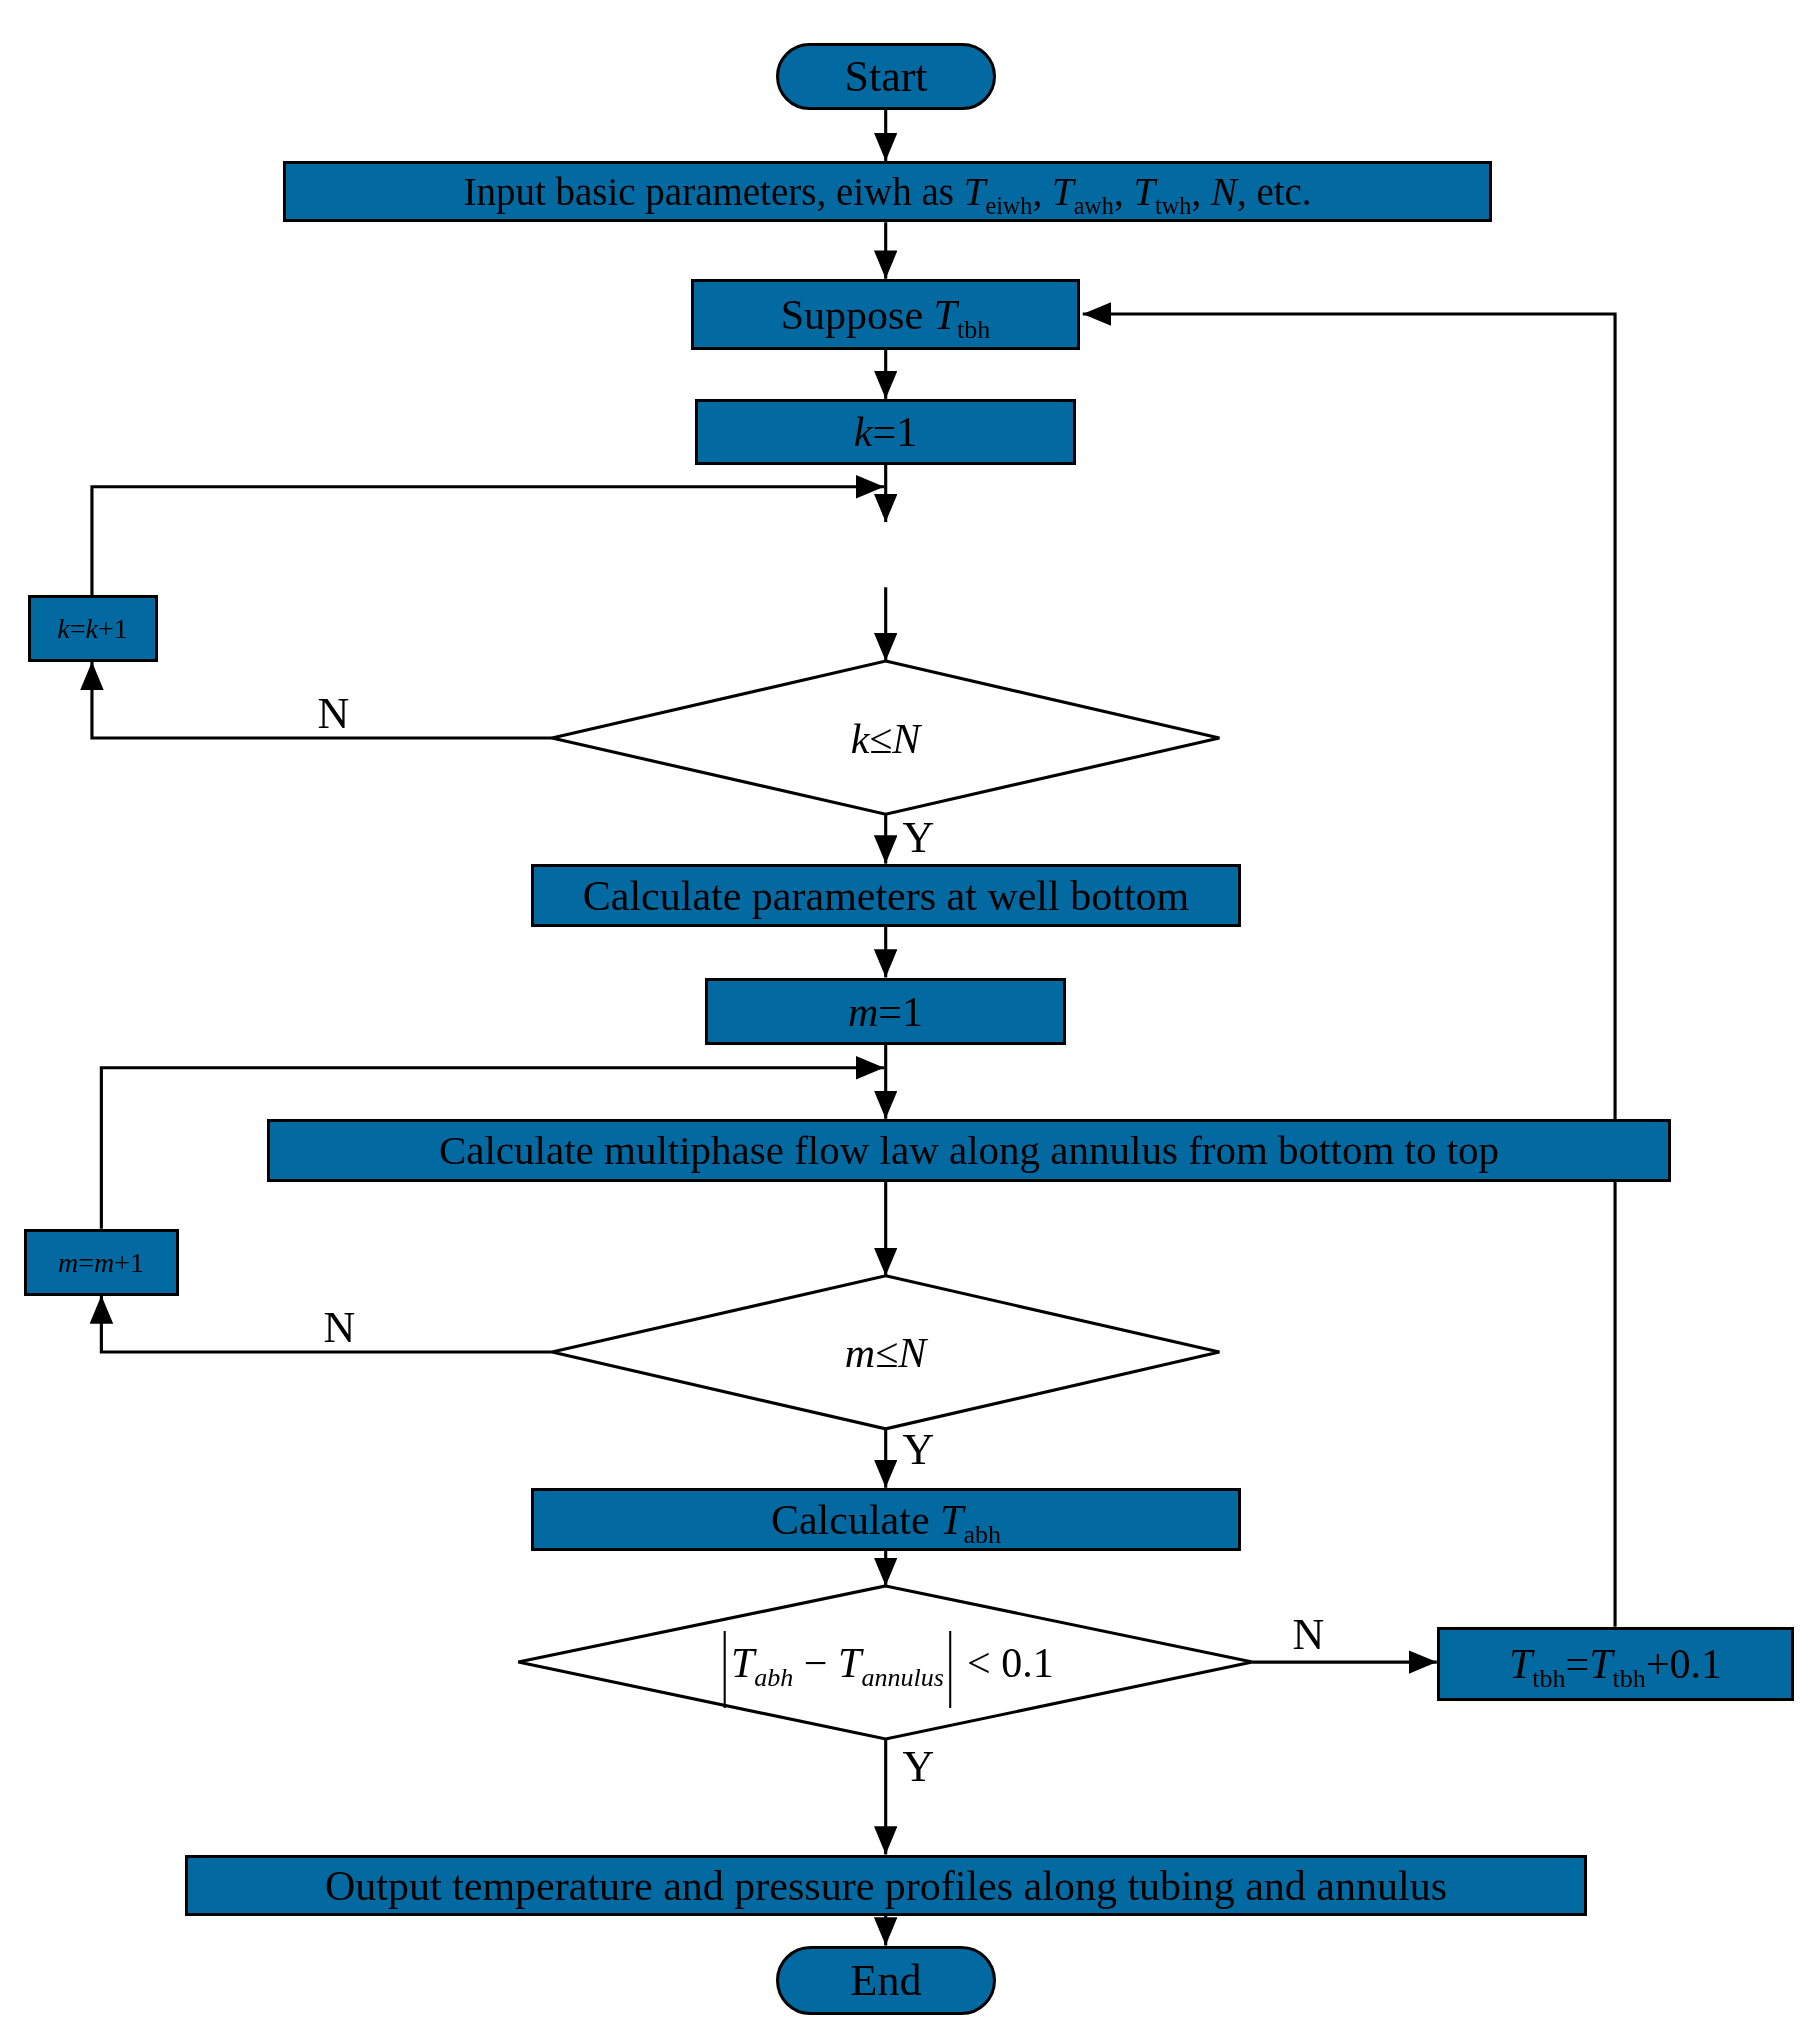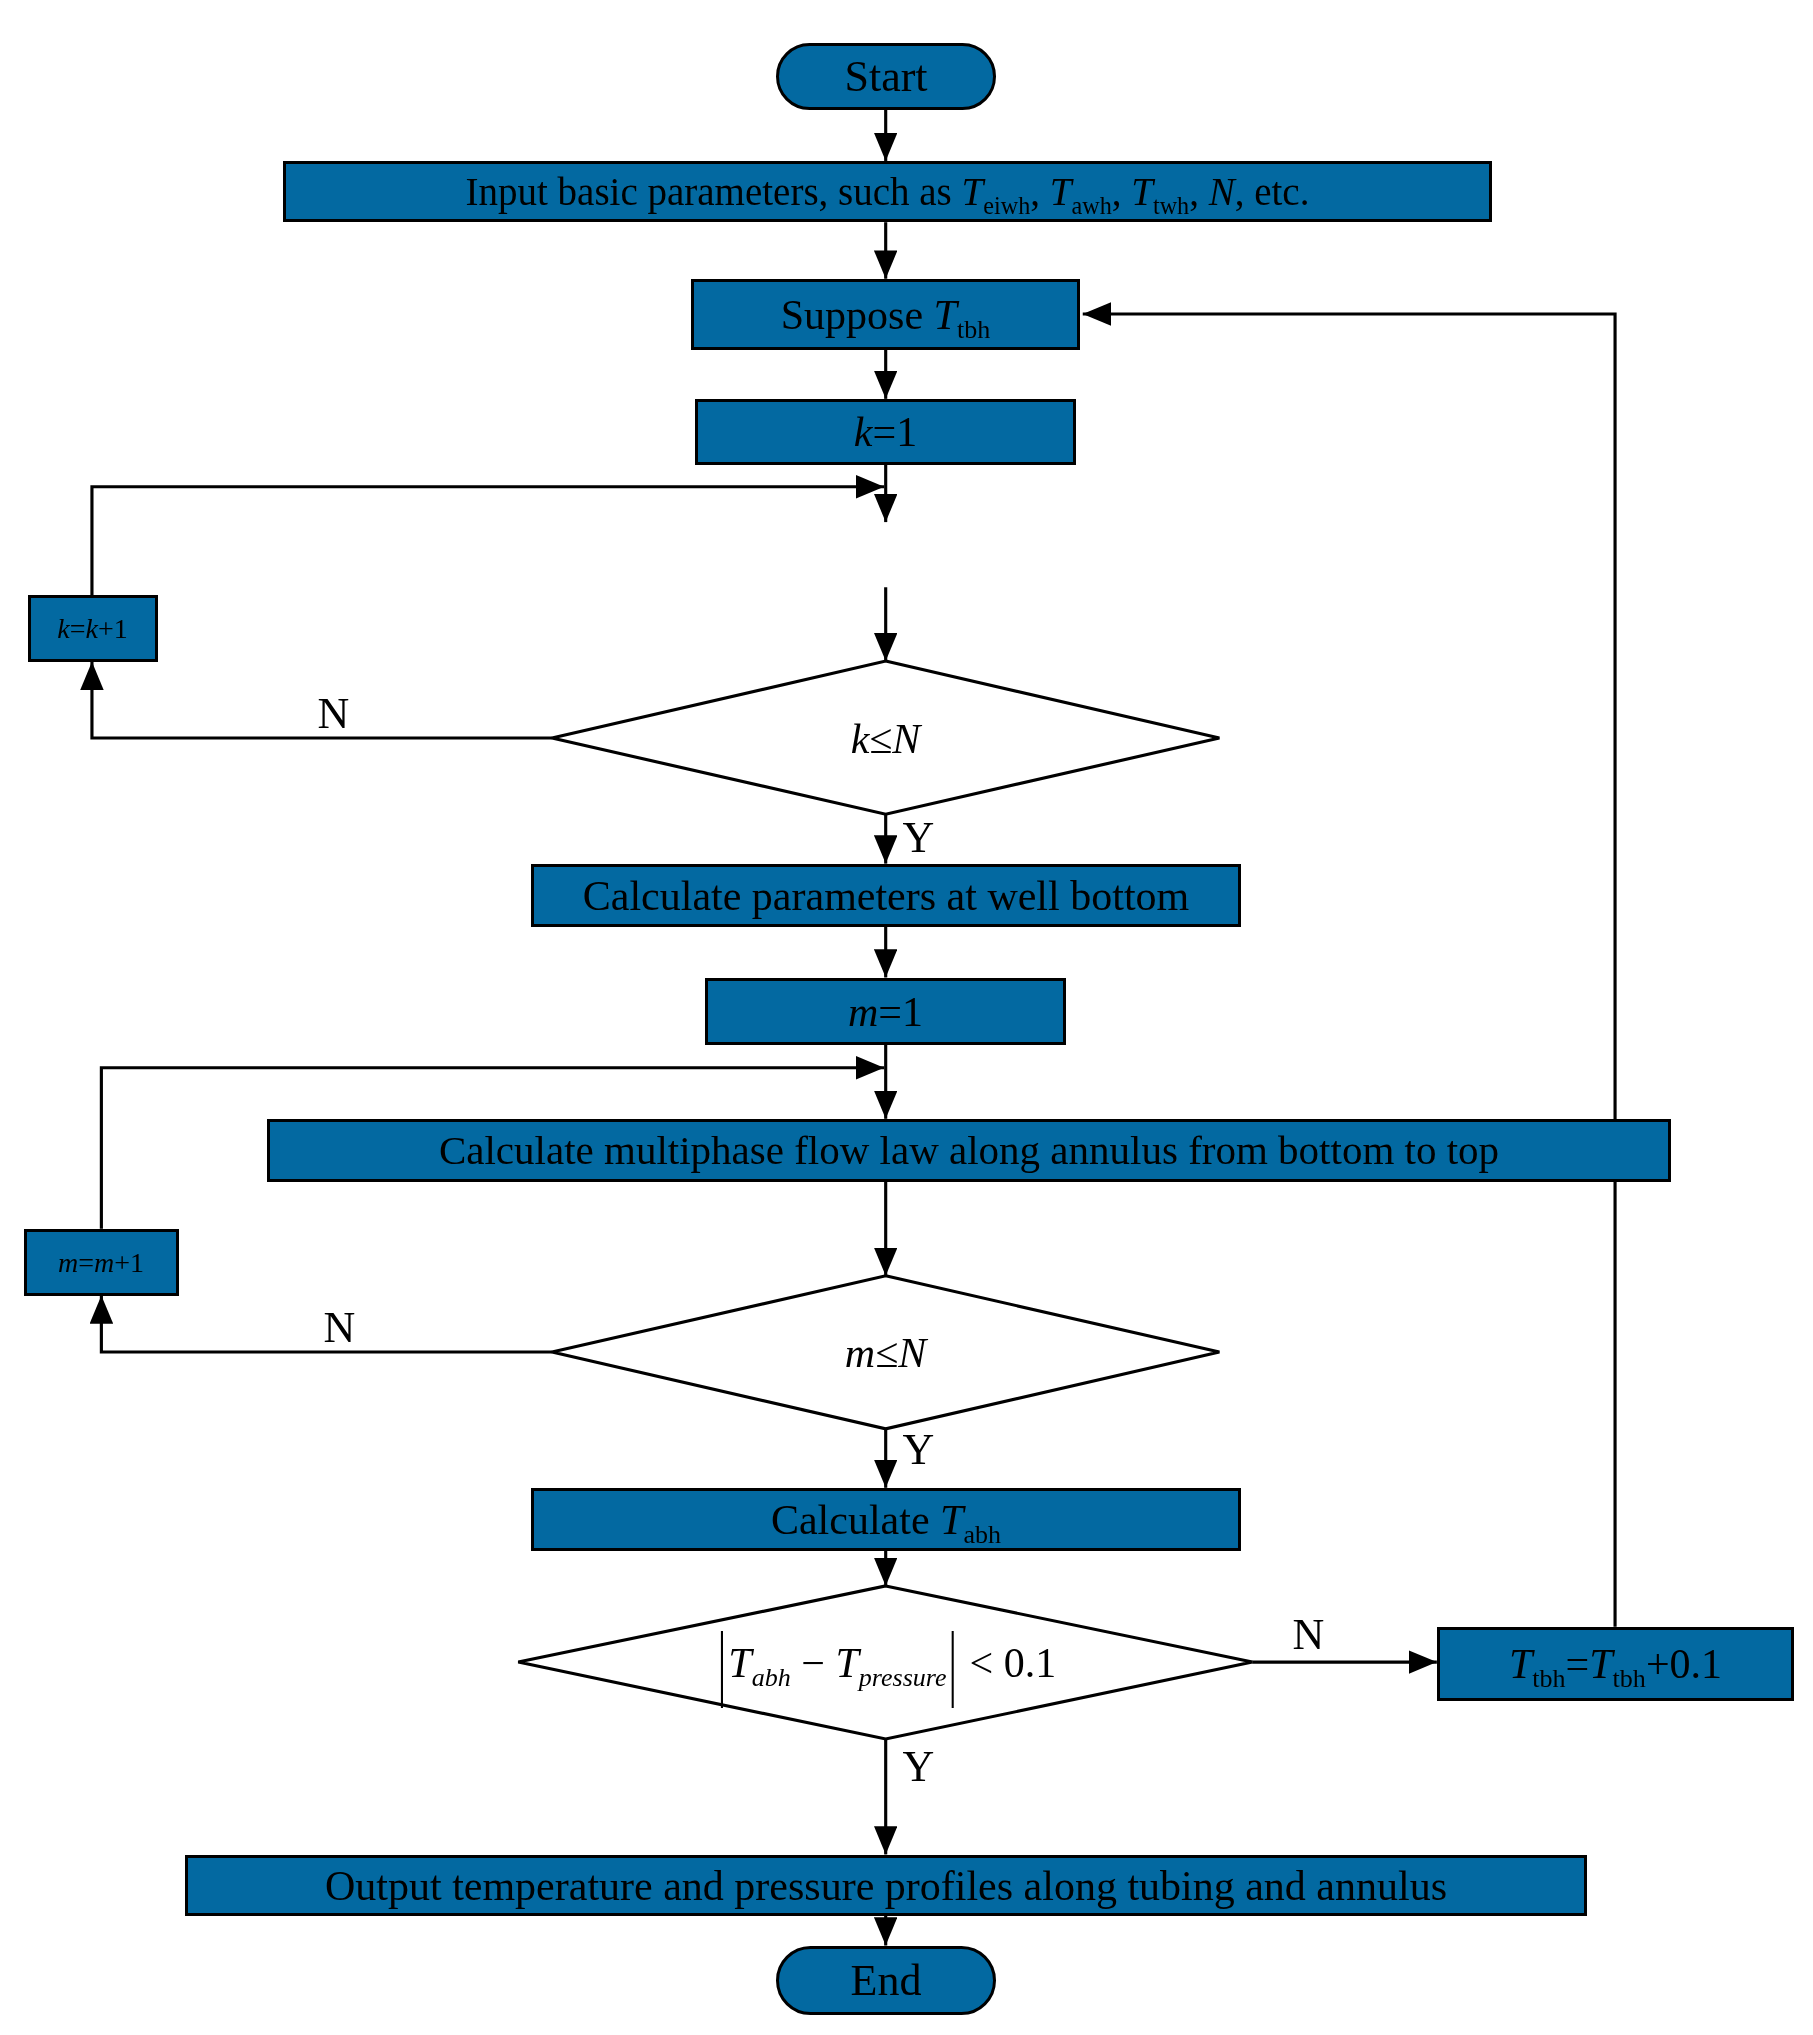--- a/index.html
+++ b/index.html
@@ -62,21 +62,21 @@
       <polygon points="1128,1625 1553,1722 1128,1820 703,1722"></polygon>
       <polygon points="1128,2020 1595,2117 1128,2215 660,2117"></polygon>
     </g>
   </svg>
 
   <div class="node term" style="left:776px;top:43px;width:220px;height:67px;">
     <span>Start</span>
   </div>
 
   <div class="node f50" style="left:283px;top:161px;width:1209px;height:61px;">
-    <span><span class="p-n">Input basic parameters, such as </span><span class="p-i">T</span><sub class="p-sub">eiwh</sub><span class="p-n">, </span><span class="p-i">T</span><sub class="p-sub">awh</sub><span class="p-n">, </span><span class="p-i">T</span><sub class="p-sub">twh</sub><span class="p-n">, </span><span class="p-i">N</span><span class="p-n">, etc.</span></span>
+    <span><span class="p-n">Input basic parameters, eiwh as </span><span class="p-i">T</span><sub class="p-sub">eiwh</sub><span class="p-n">, </span><span class="p-i">T</span><sub class="p-sub">awh</sub><span class="p-n">, </span><span class="p-i">T</span><sub class="p-sub">twh</sub><span class="p-n">, </span><span class="p-i">N</span><span class="p-n">, etc.</span></span>
   </div>
 
   <div class="node" style="left:691px;top:279px;width:389px;height:71px;">
     <span><span class="p-n">Suppose </span><span class="p-i">T</span><sub class="p-sub">tbh</sub></span>
   </div>
 
   <div class="node" style="left:695px;top:399px;width:381px;height:66px;">
     <span><span class="p-i">k</span><span class="p-n">=1</span></span>
   </div>
 
@@ -107,21 +107,21 @@
 
   <div class="dtext" style="left:709px;top:1321px;width:353px;height:63px;">
     <span><span class="p-i">m</span><span class="p-n">≤</span><span class="p-i">N</span></span>
   </div>
 
   <div class="node" style="left:531px;top:1488px;width:710px;height:63px;">
     <span><span class="p-n">Calculate </span><span class="p-i">T</span><sub class="p-sub">abh</sub></span>
   </div>
 
   <div class="dtext" style="left:611px;top:1623px;width:550px;height:79px;">
-    <span><span class="p-bar">|</span><span class="p-i">T</span><sub class="p-subi">abh</sub><span class="p-n"> − </span><span class="p-i">T</span><sub class="p-subi">pressure</sub><span class="p-bar">|</span><span class="p-n"> &lt; 0.1</span></span>
+    <span><span class="p-bar">|</span><span class="p-i">T</span><sub class="p-subi">abh</sub><span class="p-n"> − </span><span class="p-i">T</span><sub class="p-subi">annulus</sub><span class="p-bar">|</span><span class="p-n"> &lt; 0.1</span></span>
   </div>
 
   <div class="node" style="left:1437px;top:1627px;width:357px;height:74px;">
     <span><span class="p-i">T</span><sub class="p-sub">tbh</sub><span class="p-n">=</span><span class="p-i">T</span><sub class="p-sub">tbh</sub><span class="p-n">+0.1</span></span>
   </div>
 
   <div class="node" style="left:185px;top:1855px;width:1402px;height:61px;">
     <span><span class="p-n">Output temperature and pressure profiles along tubing and annulus</span></span>
   </div>
 

